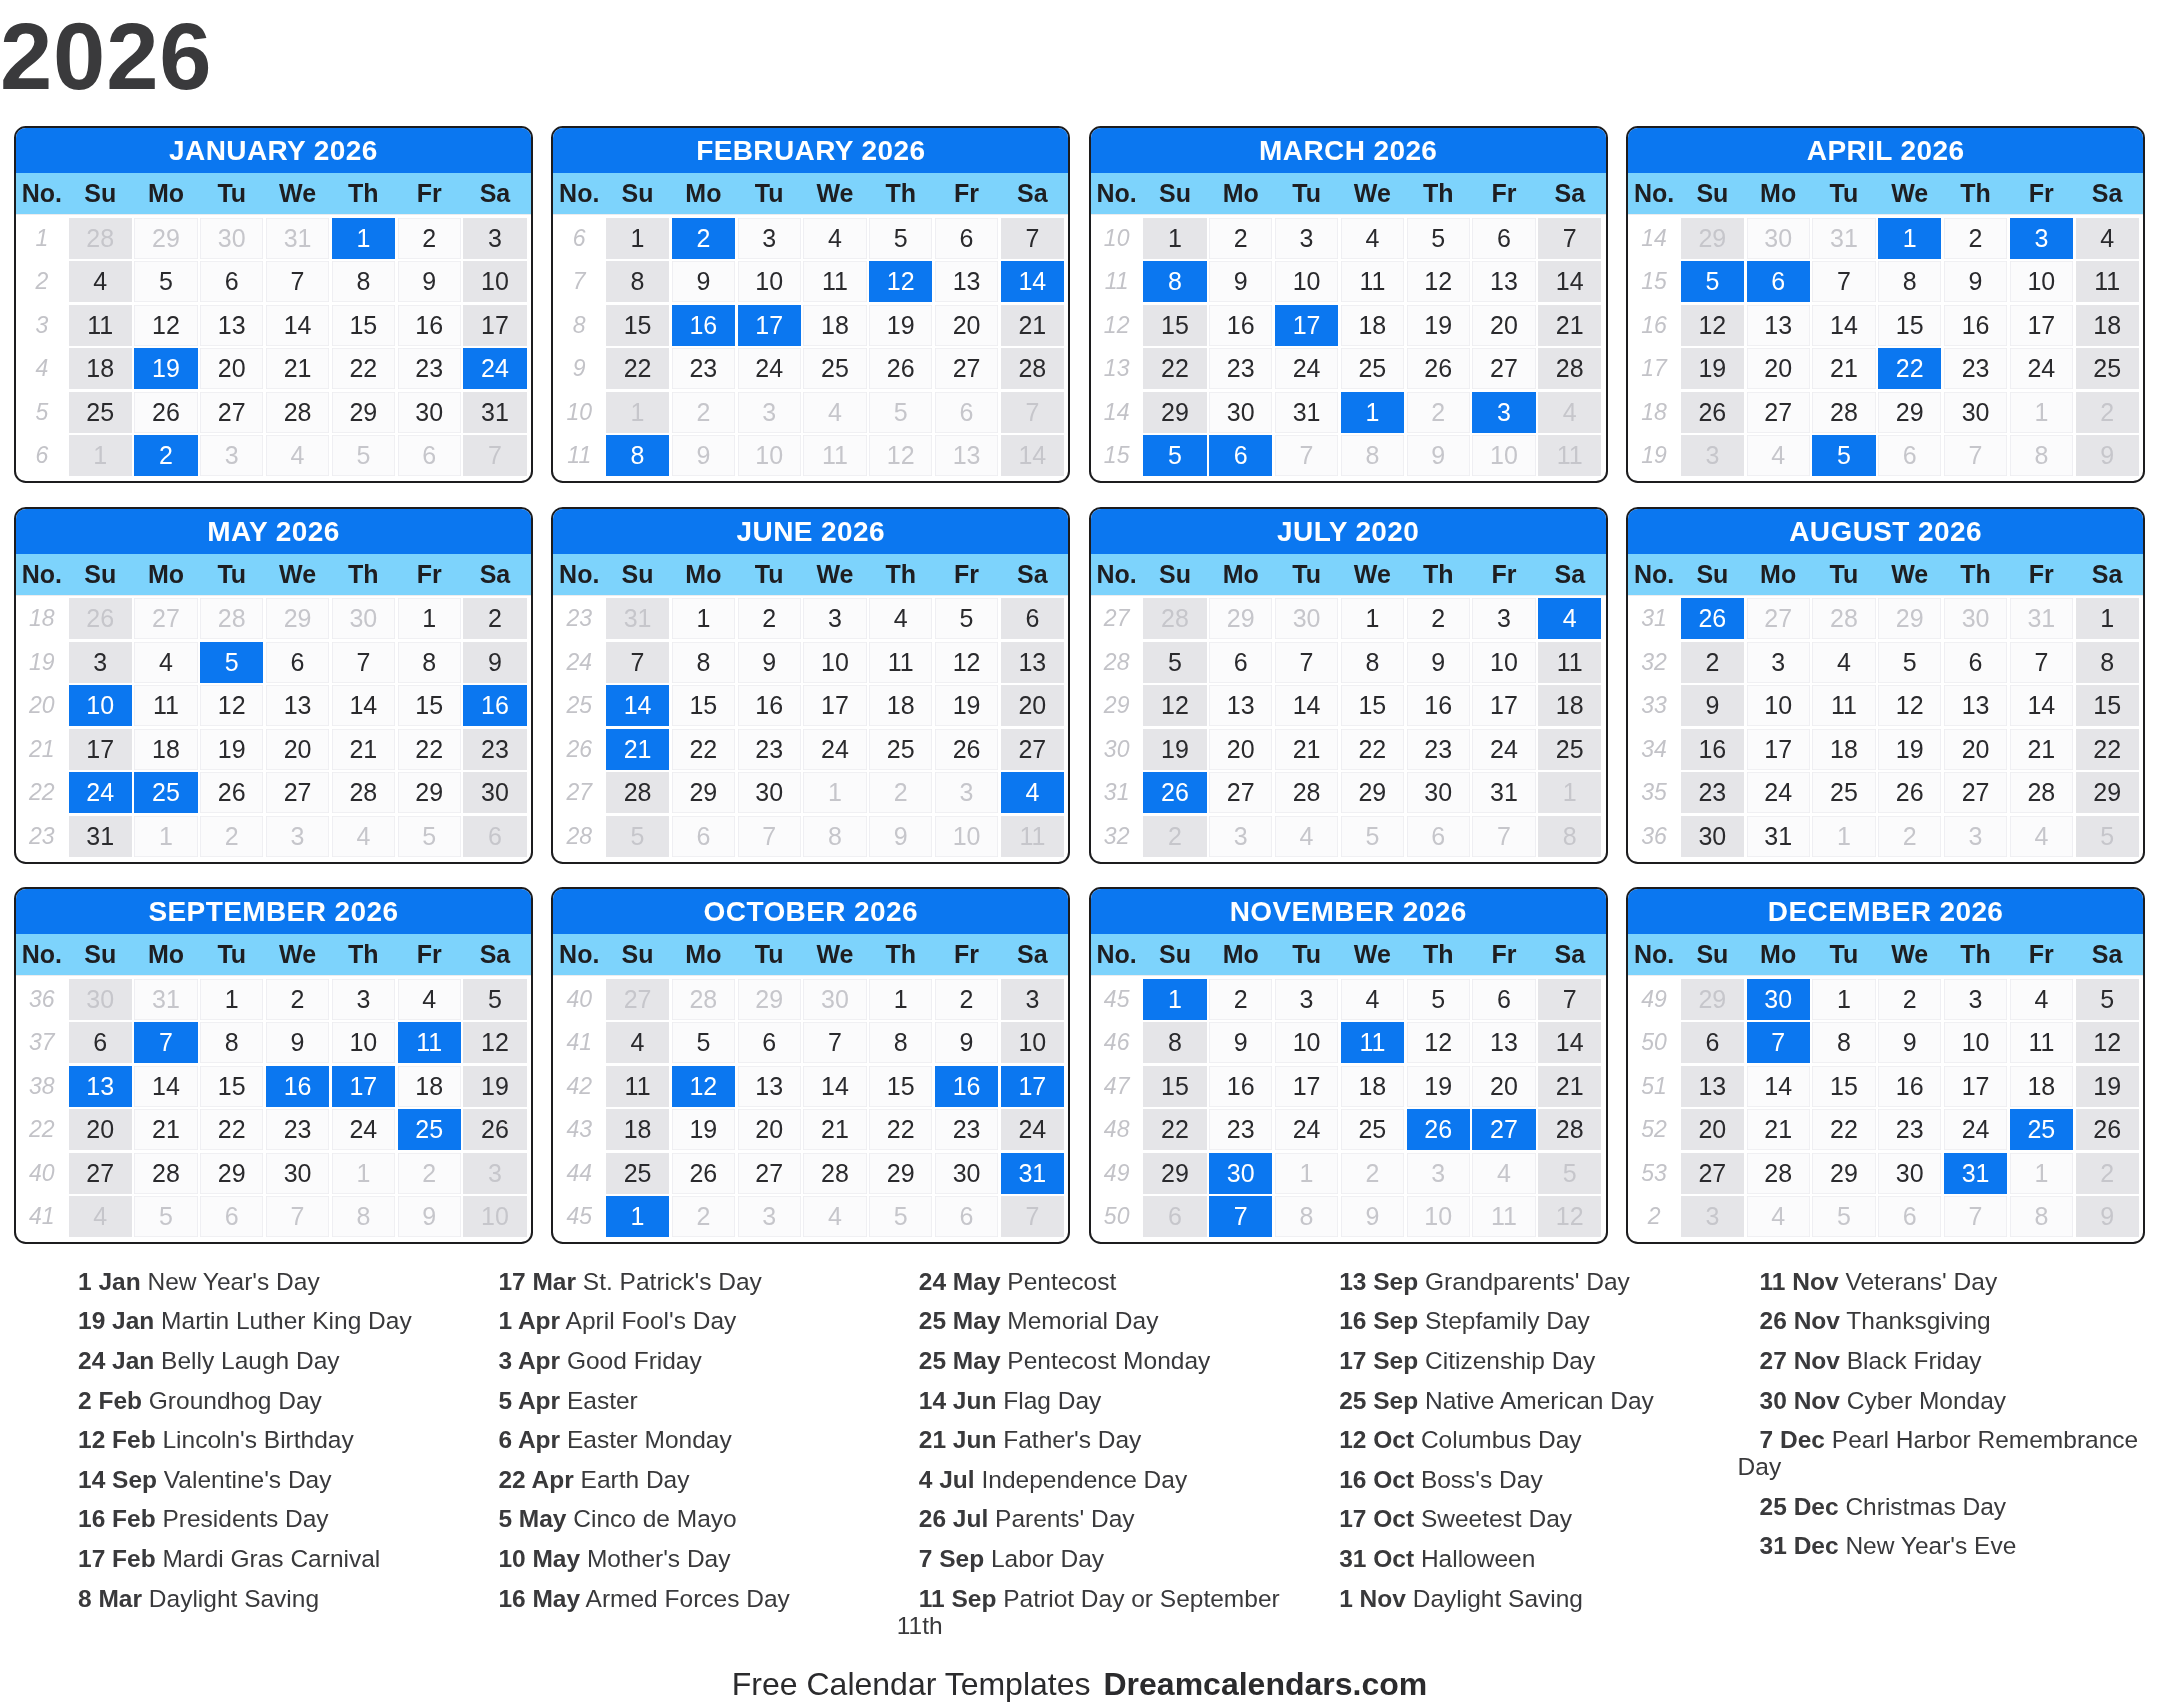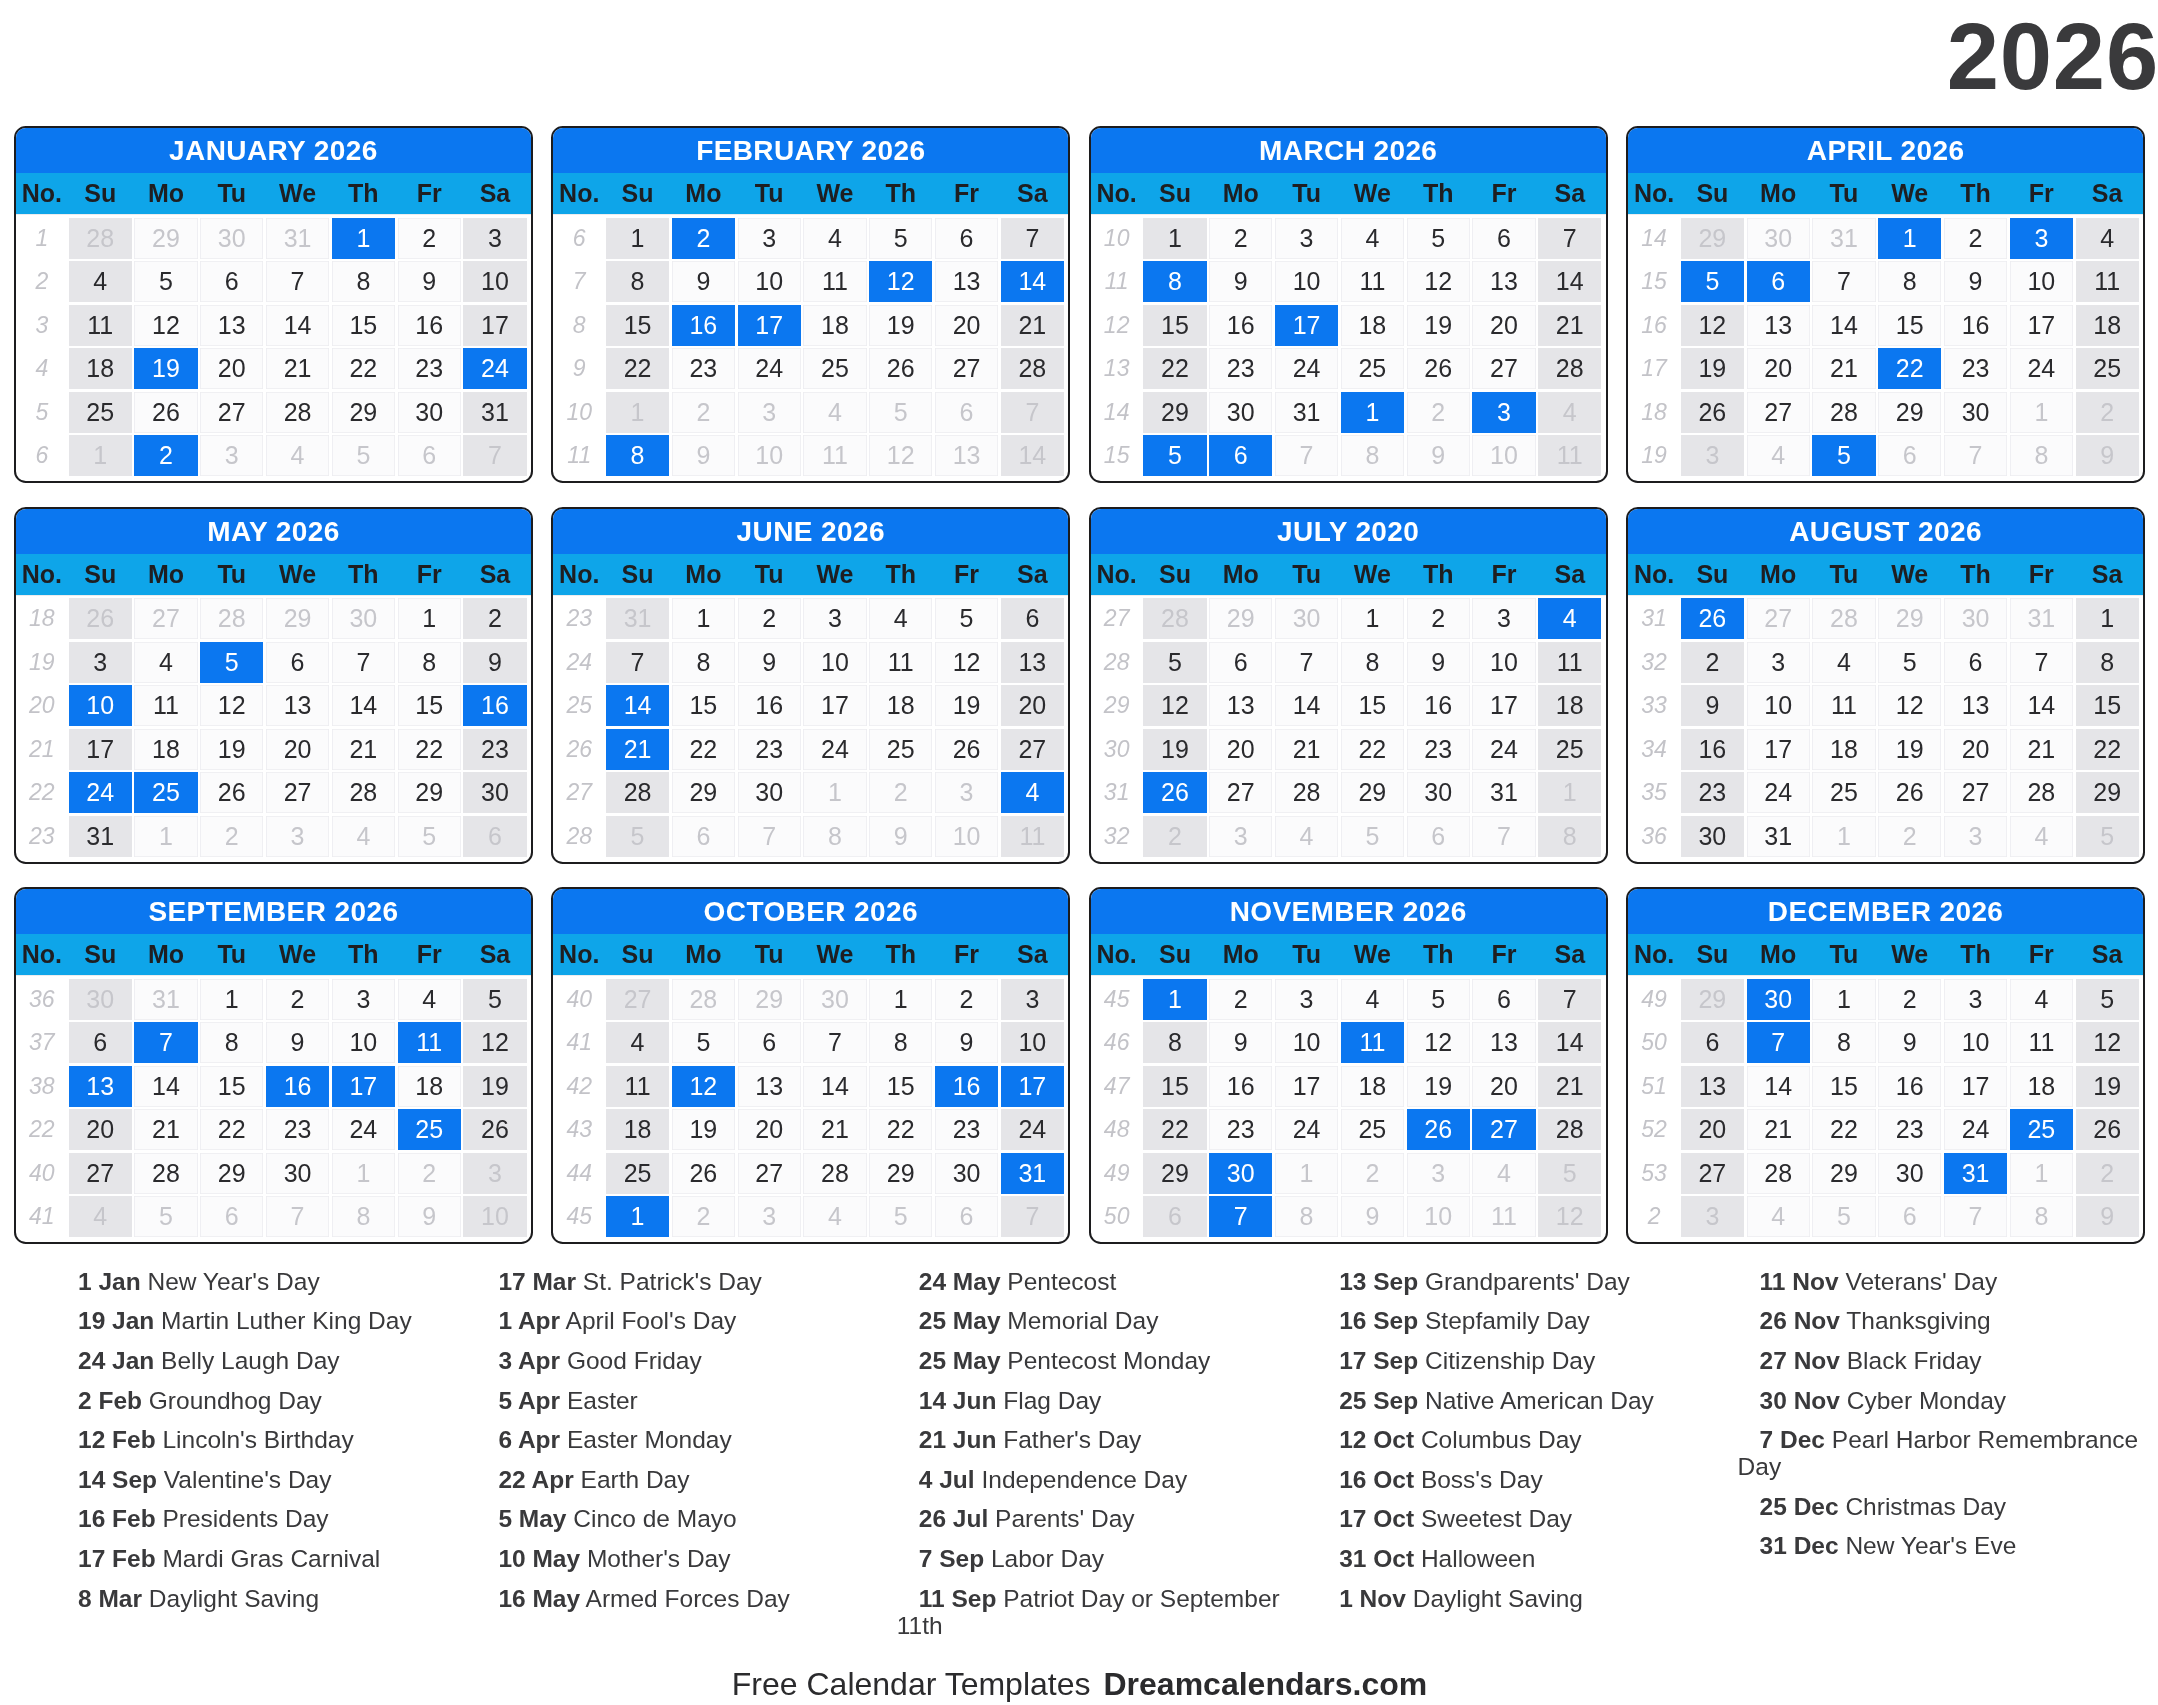--- a/index.html
+++ b/index.html
@@ -2,37 +2,37 @@
 <html style="font-size:13.5px"><head>
 <meta charset="utf-8">
 <style>
   html,body{margin:0;padding:0;}
   body{
     width:2159px;height:1705px;overflow:hidden;background:#ffffff;
     font-family:"Liberation Sans","DejaVu Sans",sans-serif;
     -webkit-font-smoothing:antialiased;
   }
   .page-title{
-    text-align:right;font-size:94px;font-weight:bold;color:#3a3a3c;
+    text-align:left;font-size:94px;font-weight:bold;color:#3a3a3c;
     line-height:1;margin:10px 0 22px;letter-spacing:0.8px;
   }
   .months{
     display:grid;grid-template-columns:repeat(4,1fr);
     column-gap:18.6px;row-gap:23.6px;padding:0 14px;
   }
   .month-card{
     border:2.5px solid #1c1c1e;border-radius:11.8px;overflow:hidden;background:#fff;
   }
   .month-header{
     background:#0b77f0;color:#ffffff;font-weight:bold;font-size:28px;
     text-align:center;height:45px;line-height:46px;letter-spacing:0.4px;
   }
   .dow-row{
     display:grid;grid-template-columns:9.5% repeat(7,1fr);column-gap:2.5px;
-    height:41px;align-items:center;background:#0ea5e9;
+    height:41px;align-items:center;background:#7dd3fc;
     border-bottom:1.7px solid #ececee;padding:0 4.2px 0 1.7px;
   }
   .dow-cell{text-align:center;font-weight:bold;font-size:25px;color:#1e1e21;}
   .weeks{display:flex;flex-direction:column;gap:2.5px;padding:2.5px 4.2px 5px 1.7px;}
   .week-row{display:grid;grid-template-columns:9.5% repeat(7,1fr);column-gap:2.5px;}
   .cell{height:41px;line-height:41px;text-align:center;font-size:25px;}
   .wno{font-style:italic;color:#c3c3c8;font-size:23px;}
   .day{background:#fbfbfc;box-shadow:inset 0 0 0 0.8px #ededf0;color:#2a2a2d;}
   .day.we{background:#e5e5e8;box-shadow:none;}
   .day.out{color:#c6c6cb;}

